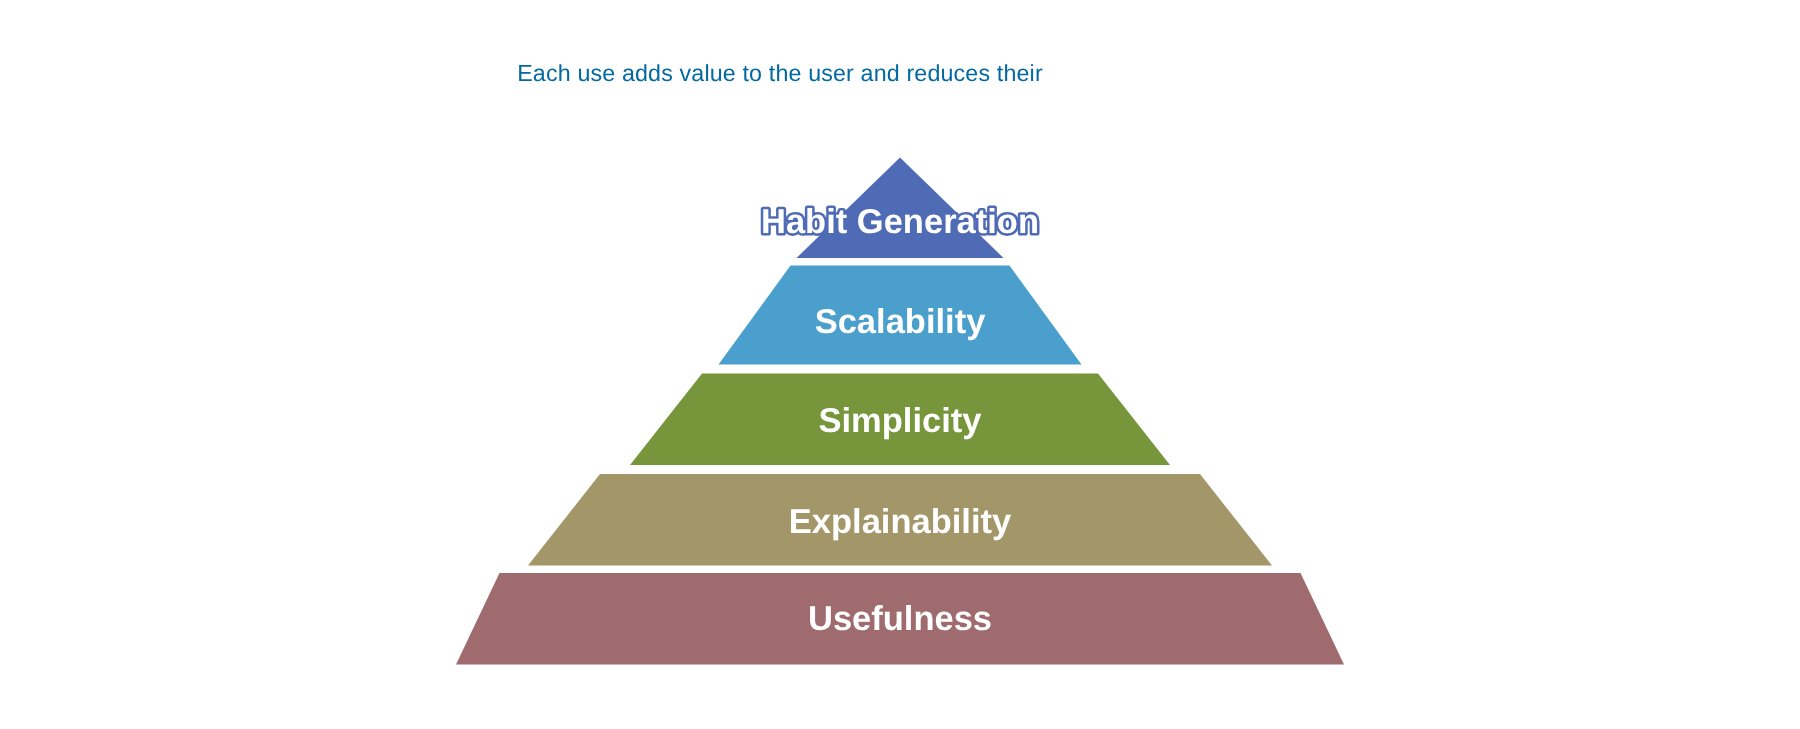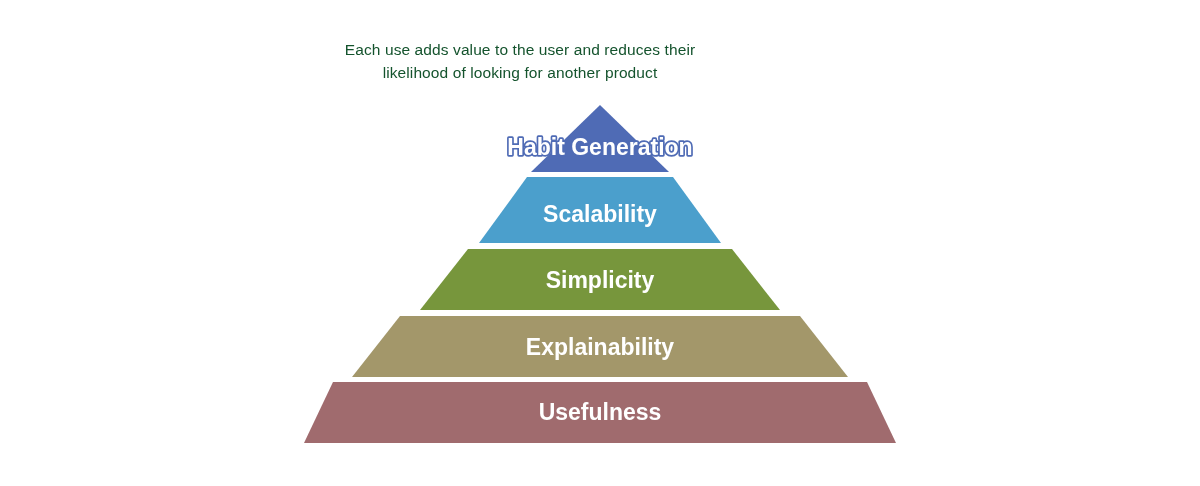--- a/index.html
+++ b/index.html
@@ -19,21 +19,21 @@
     height: 486px;
   }
   .caption {
     position: absolute;
     left: 0;
     top: 38px;
     width: 1040px;
     text-align: center;
     font-size: 15.5px;
     line-height: 23px;
-    color: #14532d;
+    color: #0369a1;
     font-weight: 400;
     letter-spacing: 0.1px;
   }
   .caption-line {
     display: block;
   }
   .pyramid-wrap {
     position: absolute;
     left: 0;
     top: 0;
@@ -62,21 +62,20 @@
     stroke-width: 3.4px;
   }
 </style>
 </head>
 <body>
 
 <div class="canvas">
 
   <div class="caption">
     <span class="caption-line">Each use adds value to the user and reduces their</span>
-    <span class="caption-line">likelihood of looking for another product</span>
   </div>
 
   <div class="pyramid-wrap">
     <svg class="pyramid" viewBox="0 0 1200 486" xmlns="http://www.w3.org/2000/svg">
 
       <g>
         <polygon points="600,105 669,172 531,172" fill="#4f6bb5"></polygon>
         <text class="tier-label-apex" x="600" y="155" font-size="23" stroke="#4f6bb5">Habit Generation</text>
       </g>
 

